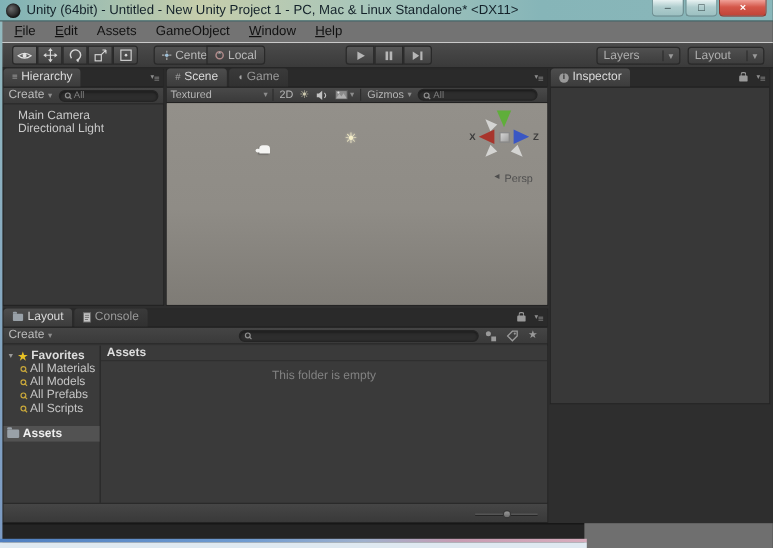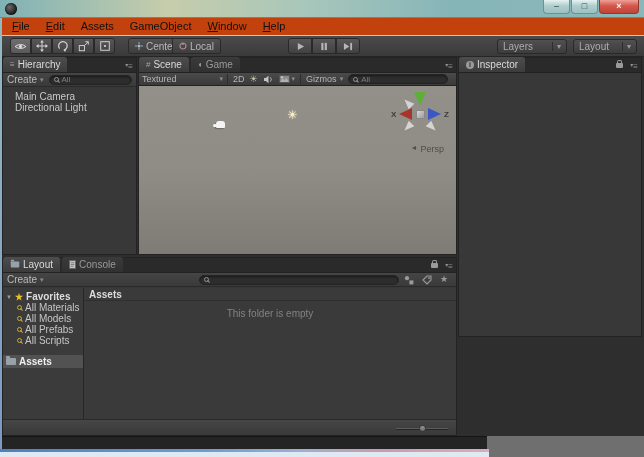--- a/index.html
+++ b/index.html
@@ -15,21 +15,21 @@
     margin-right:5px; flex:0 0 auto; box-shadow:inset 0 0 2px #000; }
   .title-text { font-size:11px; color:#14222a; white-space:nowrap; }
   .win-controls { position:absolute; right:5px; top:0; display:flex; }
   .wbtn { width:27px; height:14px; margin-left:1px; border:1px solid #6f8f92; border-top:none;
     border-radius:0 0 4px 4px; background:linear-gradient(#e8f2f2,#afcdce 45%,#9cc0c1);
     font-size:9px; line-height:12px; text-align:center; color:#2c3e40; }
   .wbtn.close { width:40px; background:linear-gradient(#f0a198,#d4574a 45%,#c04437);
     border-color:#8f3b32; color:#fff; font-weight:bold; }
 
   
-  .menubar { position:absolute; left:0; top:18px; width:644px; height:18px; background:#c2410c;
+  .menubar { position:absolute; left:0; top:18px; width:644px; height:18px; background:#737373;
     border-bottom:1px solid #c9c9c9; display:flex; align-items:center; padding-left:4px; }
   .menu-item { display:inline-block; font-size:11px; color:#111; padding:0 8px; line-height:17px; }
   .menu-item.ul::first-letter { text-decoration:underline; }
 
   
   .toolbar { position:absolute; left:0; top:36px; width:644px; height:21px;
     background:linear-gradient(#4b4b4b,#3a3a3a); border-bottom:1px solid #252525; }
   .tbtn { position:absolute; top:2px; height:16px; width:21px; border:1px solid #292929;
     background:linear-gradient(#585858,#414141); padding:0; display:flex; align-items:center; justify-content:center; }
   .tbtn.active { background:linear-gradient(#6e6e6e,#5a5a5a); }
@@ -146,20 +146,21 @@
 
   svg { display:block; }
 </style>
 </head>
 <body>
 
 <div id="window">
 
   <div class="titlebar">
     <span class="unity-logo"></span>
+    <span class="title-text">Unity (64bit) - Untitled - New Unity Project 1 - PC, Mac &amp; Linux Standalone* &lt;DX11&gt;</span>
     <span class="win-controls">
       <span class="wbtn"><span>–</span></span>
       <span class="wbtn"><span>□</span></span>
       <span class="wbtn close"><span>×</span></span>
     </span>
   </div>
 
   <div class="menubar">
     <span class="menu-item ul">File</span>
     <span class="menu-item ul">Edit</span>

